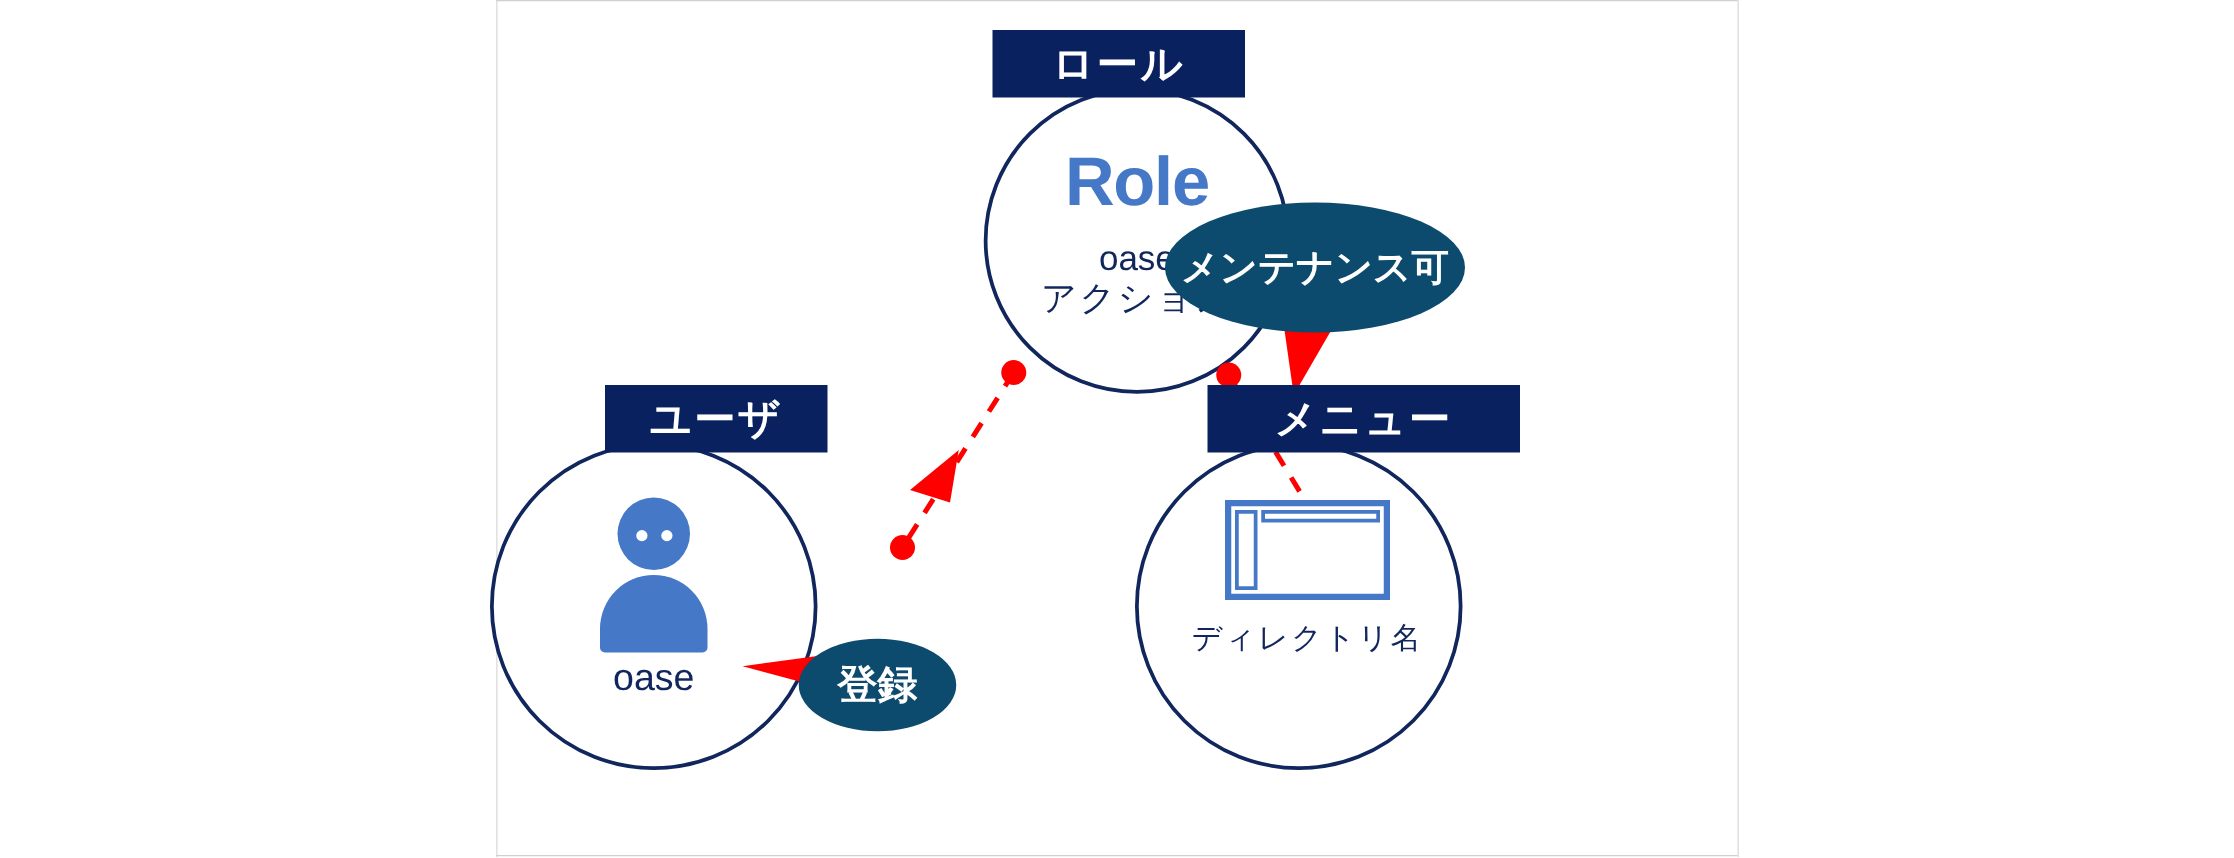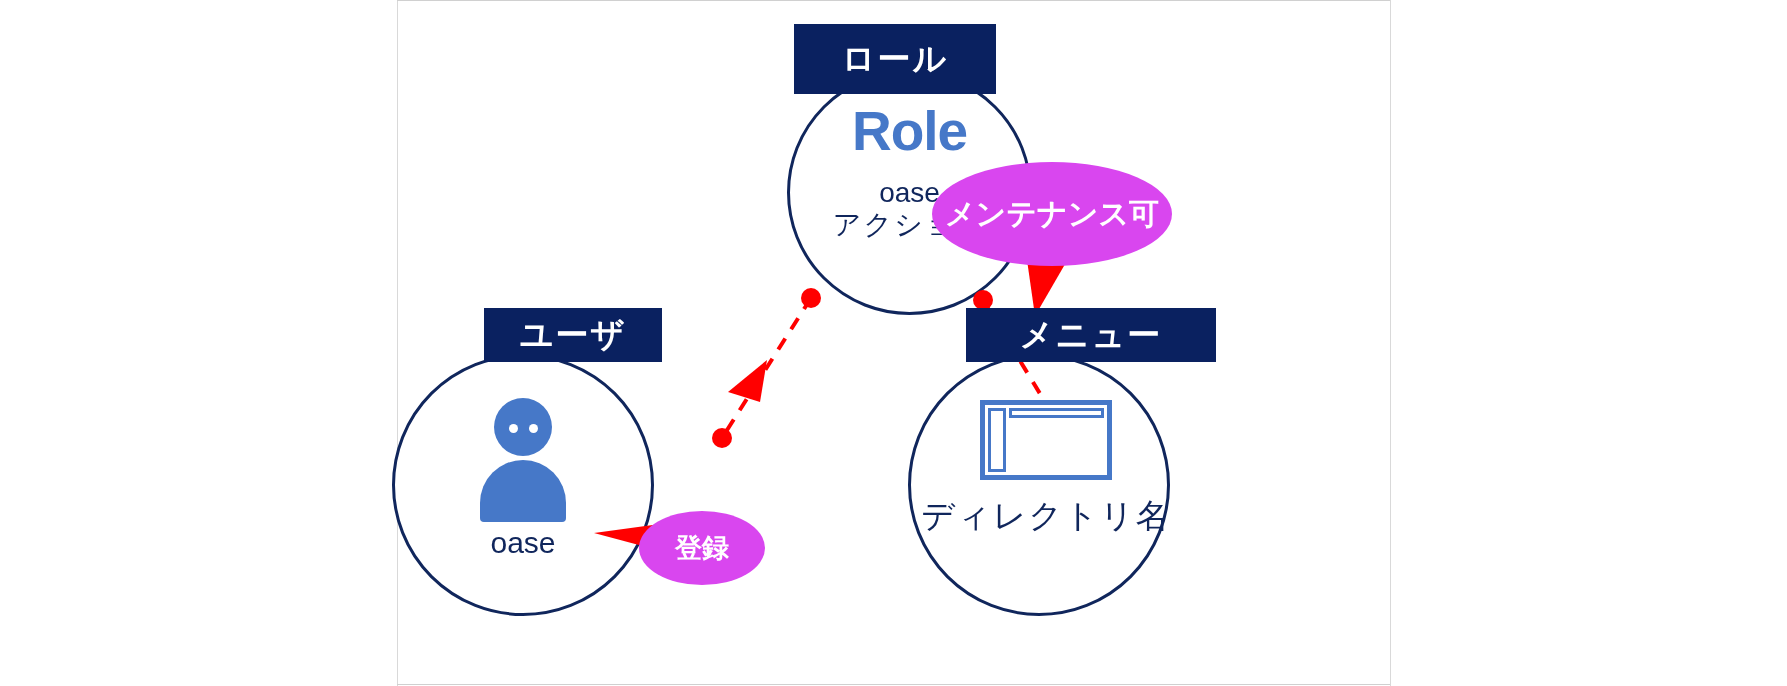--- a/index.html
+++ b/index.html
@@ -67,46 +67,46 @@
     flex-direction: column;
     align-items: center;
     justify-content: flex-start;
     text-align: center;
     color: #10265c;
   }
 
   
   #node-role { left: 782px; top: 24px; }
   #node-role .node-circle { left: 5px; top: 46px; width: 245px; height: 245px; }
-  #node-role .node-header { left: 12px; top: 0; width: 202px; height: 70px; font-size: 33px; }
+  #node-role .node-header { left: 12px; top: 0; width: 202px; height: 54px; font-size: 33px; }
   #node-role .node-body   { left: 5px; top: 76px; width: 245px; }
   .role-title {
     font-size: 55px;
     font-weight: 700;
     color: #4678c8;
     line-height: 1.0;
     letter-spacing: -1px;
-    margin-top: 4px;
+    margin-top: 18px;
   }
   .role-sub1 { font-size: 28px; color: #10265c; margin-top: 18px; line-height: 1.15; }
   .role-sub2 { font-size: 28px; color: #10265c; letter-spacing: 2px; line-height: 1.15; }
 
   
   #node-user { left: 392px; top: 308px; }
   #node-user .node-circle { left: 0px; top: 46px; width: 262px; height: 262px; }
   #node-user .node-header { left: 45px; top: 0; width: 178px; height: 54px; font-size: 33px; margin-left: 47px; }
   #node-user .node-body   { left: 0px; top: 76px; width: 262px; }
   .user-label { font-size: 30px; color: #10265c; margin-top: 8px; }
 
   
   #node-menu { left: 908px; top: 308px; }
   #node-menu .node-circle { left: 0px; top: 46px; width: 262px; height: 262px; }
   #node-menu .node-header { left: 58px; top: 0; width: 250px; height: 54px; font-size: 33px; }
   #node-menu .node-body   { left: 0px; top: 76px; width: 276px; }
-  .menu-label { font-size: 33px; color: #10265c; letter-spacing: 2px; margin-top: 14px; }
+  .menu-label { font-size: 24px; color: #10265c; letter-spacing: 2px; margin-top: 14px; }
 
   
   .person-icon { position: relative; width: 110px; height: 120px; margin-top: 14px; }
   .person-head {
     position: absolute; left: 26px; top: 0;
     width: 58px; height: 58px; border-radius: 50%;
     background: #4678c8;
   }
   .person-eye {
     position: absolute; top: 26px; width: 9px; height: 9px;
@@ -146,21 +146,21 @@
   .connector-svg {
     position: absolute; left: 0; top: 0;
     width: 1787px; height: 686px;
     pointer-events: none;
     z-index: 3;
   }
 
   
   .callout {
     position: absolute;
-    background: #d946ef;
+    background: #0c4a6e;
     color: #ffffff;
     font-weight: 700;
     display: flex;
     align-items: center;
     justify-content: center;
     border-radius: 50%;
     z-index: 8;
     text-align: center;
   }
   #callout-maintenance {
@@ -169,21 +169,21 @@
     font-size: 30px;
   }
   #callout-link {
     left: 665px; top: 347px;
     width: 126px; height: 76px;
     font-size: 30px;
   }
   #callout-register {
     left: 639px; top: 511px;
     width: 126px; height: 74px;
-    font-size: 27px;
+    font-size: 32px;
   }
 </style>
 </head>
 <body>
 
 <div id="page">
 
   <div class="panel-rule left"></div>
   <div class="panel-rule right"></div>
   <div class="panel-rule top-edge"></div>

